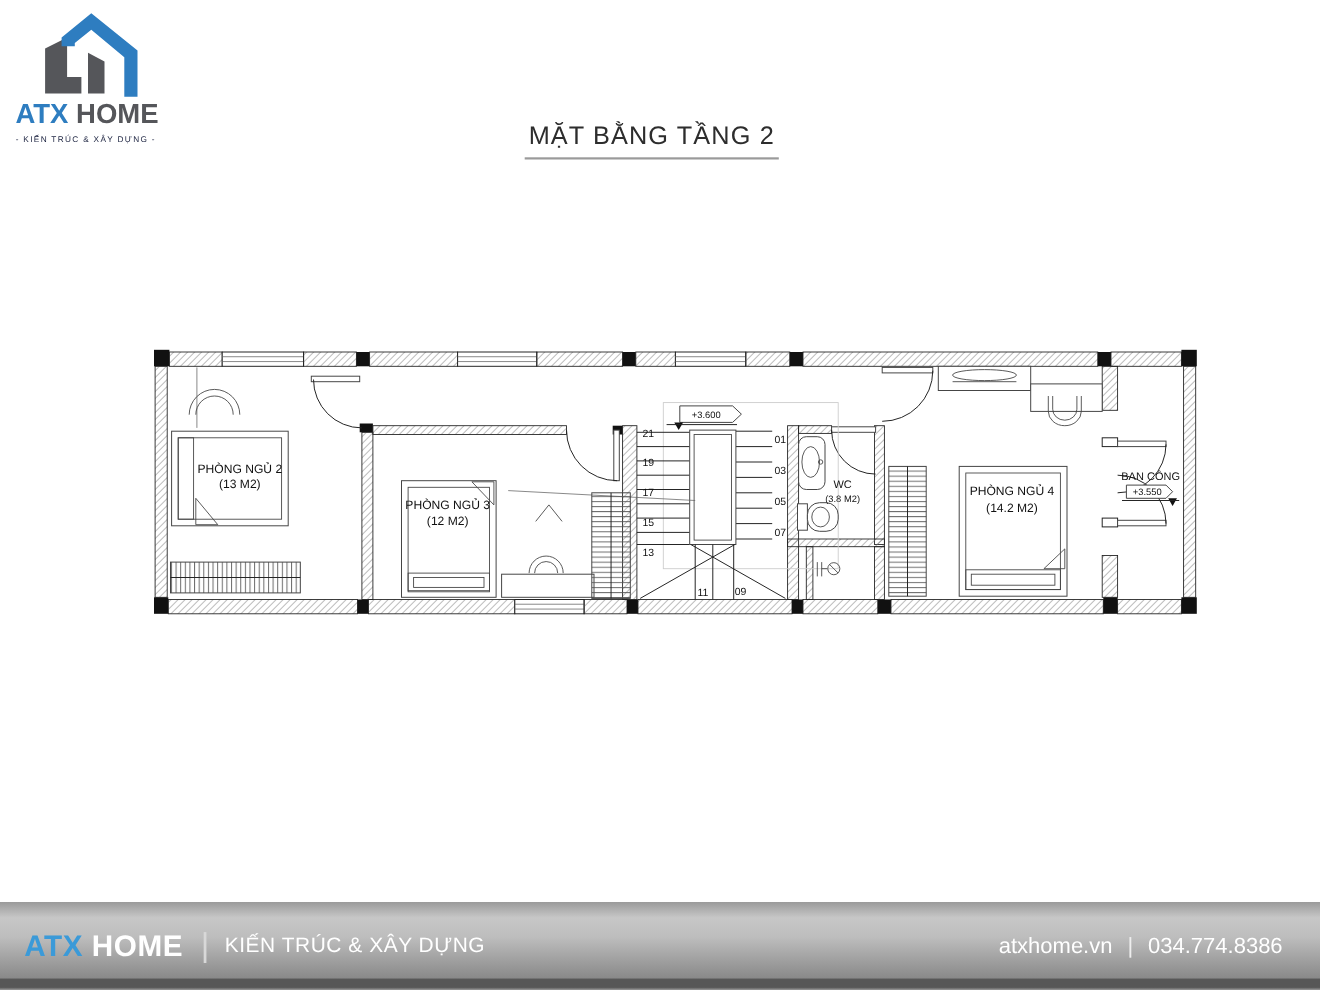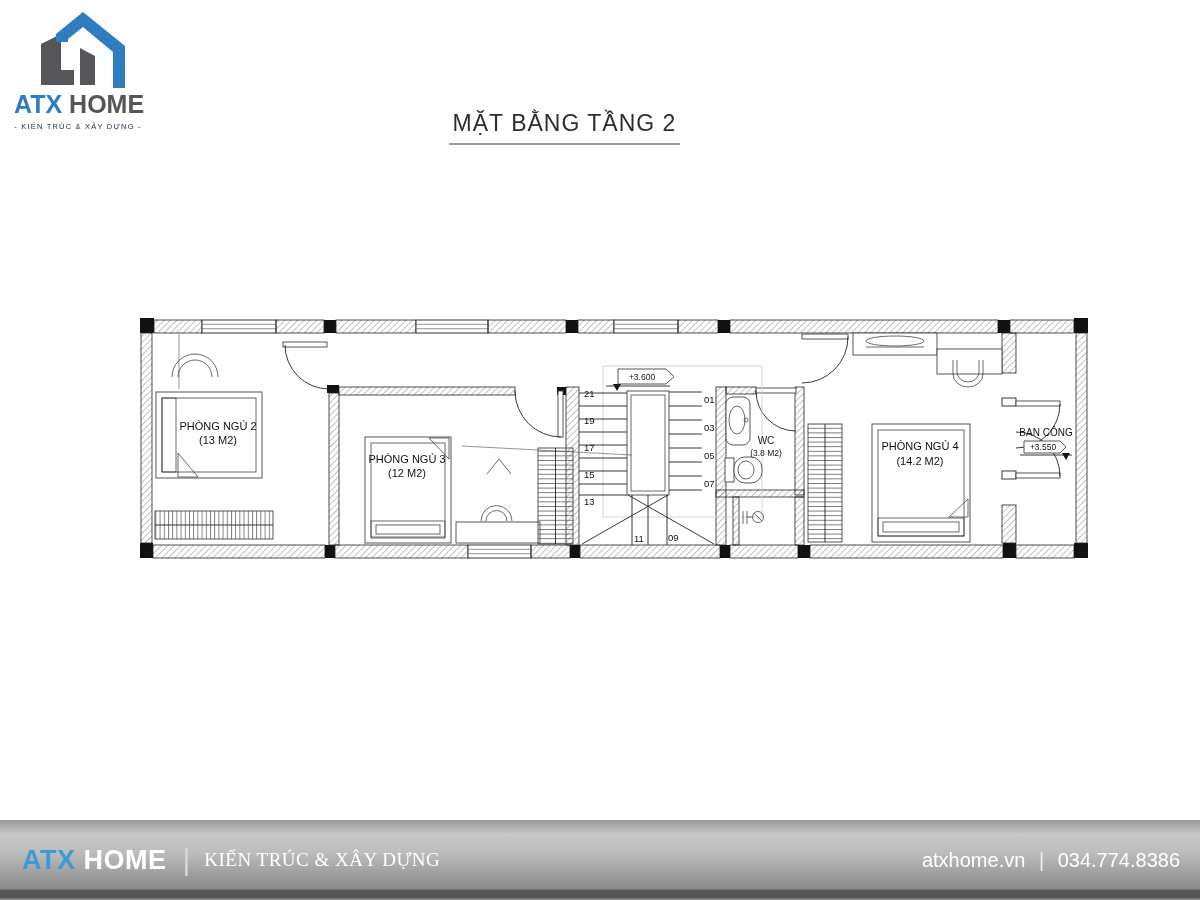--- a/index.html
+++ b/index.html
@@ -8,21 +8,21 @@
 
   
   .logo{position:absolute;left:14px;top:8px;width:128px;text-align:center;}
   .logo svg{display:block;margin:0 auto;}
   .logo .brand{font-size:25px;font-weight:bold;letter-spacing:0px;line-height:1;margin-top:2px;white-space:nowrap;}
   .logo .brand .atx{color:#2e7dc0;}
   .logo .brand .home{color:#55565a;}
   .logo .tagline{font-size:7.5px;font-weight:normal;color:#1c2340;letter-spacing:1.2px;margin-top:5px;white-space:nowrap;}
 
   
-  .title-wrap{position:absolute;top:110px;left:0;width:1129px;text-align:center;}
+  .title-wrap{position:absolute;top:110px;left:0;width:1129px;text-align:center;padding-left:28px;}
   .title{display:inline-block;font-size:23px;letter-spacing:1px;color:#2d2d2d;
          padding:0 4px 6px 4px;border-bottom:2px solid #9a9a9a;font-weight:400;}
 
   
   .plan-svg{position:absolute;left:0;top:0;}
   .wall{fill:url(#hatch);stroke:#222;stroke-width:0.8;}
   .col{fill:#111;stroke:none;}
   .win{fill:#fff;stroke:#222;stroke-width:0.9;}
   .ln{stroke:#222;stroke-width:0.9;fill:none;}
   .thin{stroke:#666;stroke-width:0.7;fill:none;}
@@ -36,22 +36,22 @@
 
   
   .footer{position:absolute;left:0;bottom:0;width:1200px;height:80px;
     background:linear-gradient(to bottom,#9a9a9a 0%,#c7c7c7 18%,#bdbdbd 40%,#979797 74%,#8a8a8a 86%,#575757 88%,#575757 97%,#9c9c9c 100%);
     display:flex;align-items:center;justify-content:space-between;}
   .footer .left{display:flex;align-items:center;margin-left:22px;}
   .footer .brand{font-size:27px;font-weight:bold;letter-spacing:0.5px;white-space:nowrap;}
   .footer .brand .atx{color:#3b9ad8;}
   .footer .brand .home{color:#ffffff;}
   .footer .divider{color:#d8d8d8;font-size:30px;font-weight:200;margin:0 14px 0 16px;line-height:1;}
-  .footer .tagline{color:#ffffff;font-size:19px;letter-spacing:0.5px;white-space:nowrap;font-family:Liberation Serif, serif;}
-  .footer .right{color:#ffffff;font-size:20px;margin-right:20px;white-space:nowrap;}
+  .footer .tagline{color:#ffffff;font-size:19px;letter-spacing:0.5px;white-space:nowrap;}
+  .footer .right{color:#ffffff;font-size:20px;margin-right:34px;white-space:nowrap;}
   .footer .right .sep{margin:0 8px;color:#eeeeee;}
 </style>
 </head>
 <body>
 
 <div class="logo">
   <svg width="100" height="82" viewBox="0 0 100 82">
     <polygon points="13,36 33,26 33,62 46,62 46,77 13,77" fill="#55565a"></polygon>
     <polygon points="52,40 67,48 67,77 52,77" fill="#55565a"></polygon>
     <path d="M28,26 L55,4 L97,38 L97,80 L85,80 L85,44 L55,19 L40,31 L40,34 L28,34 Z" fill="#2e7dc0"></path>

